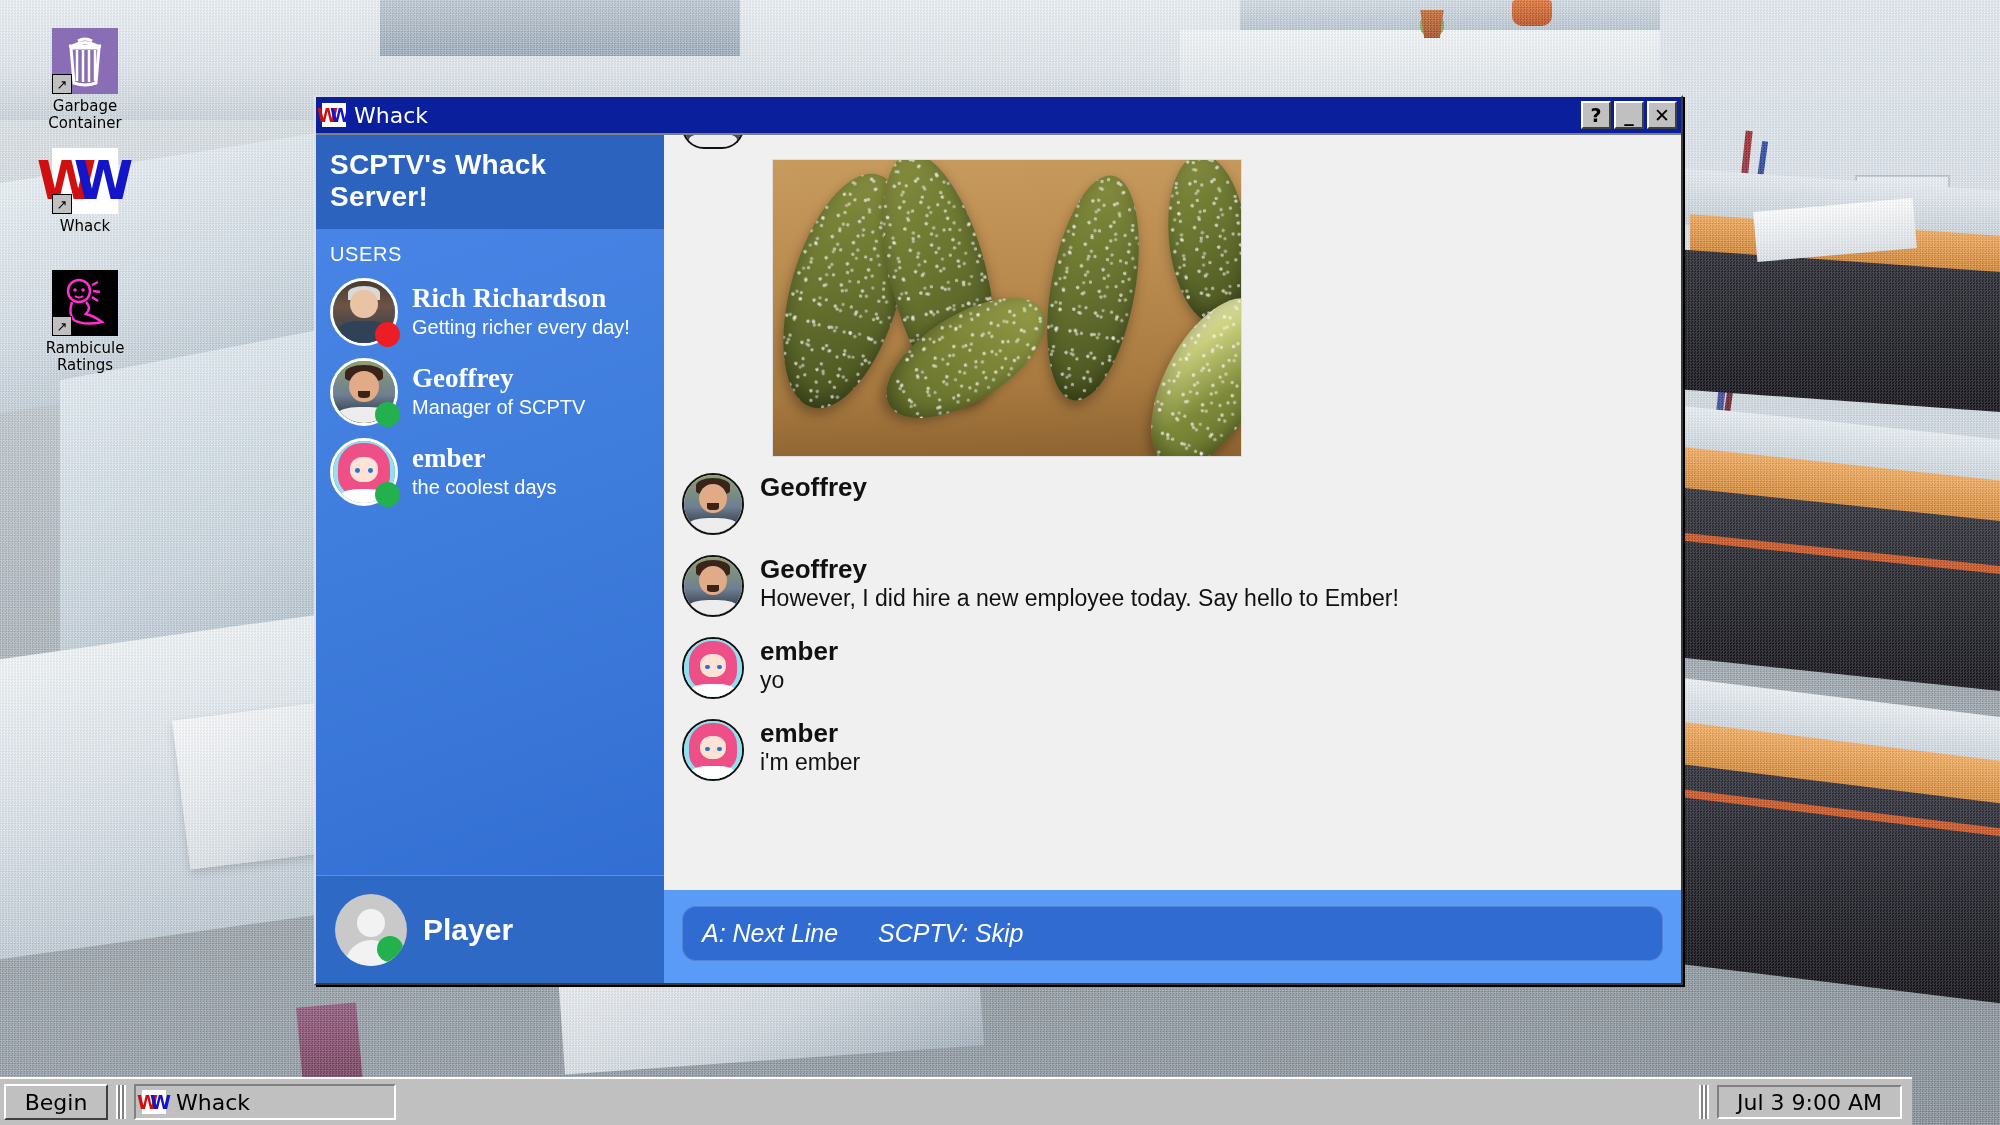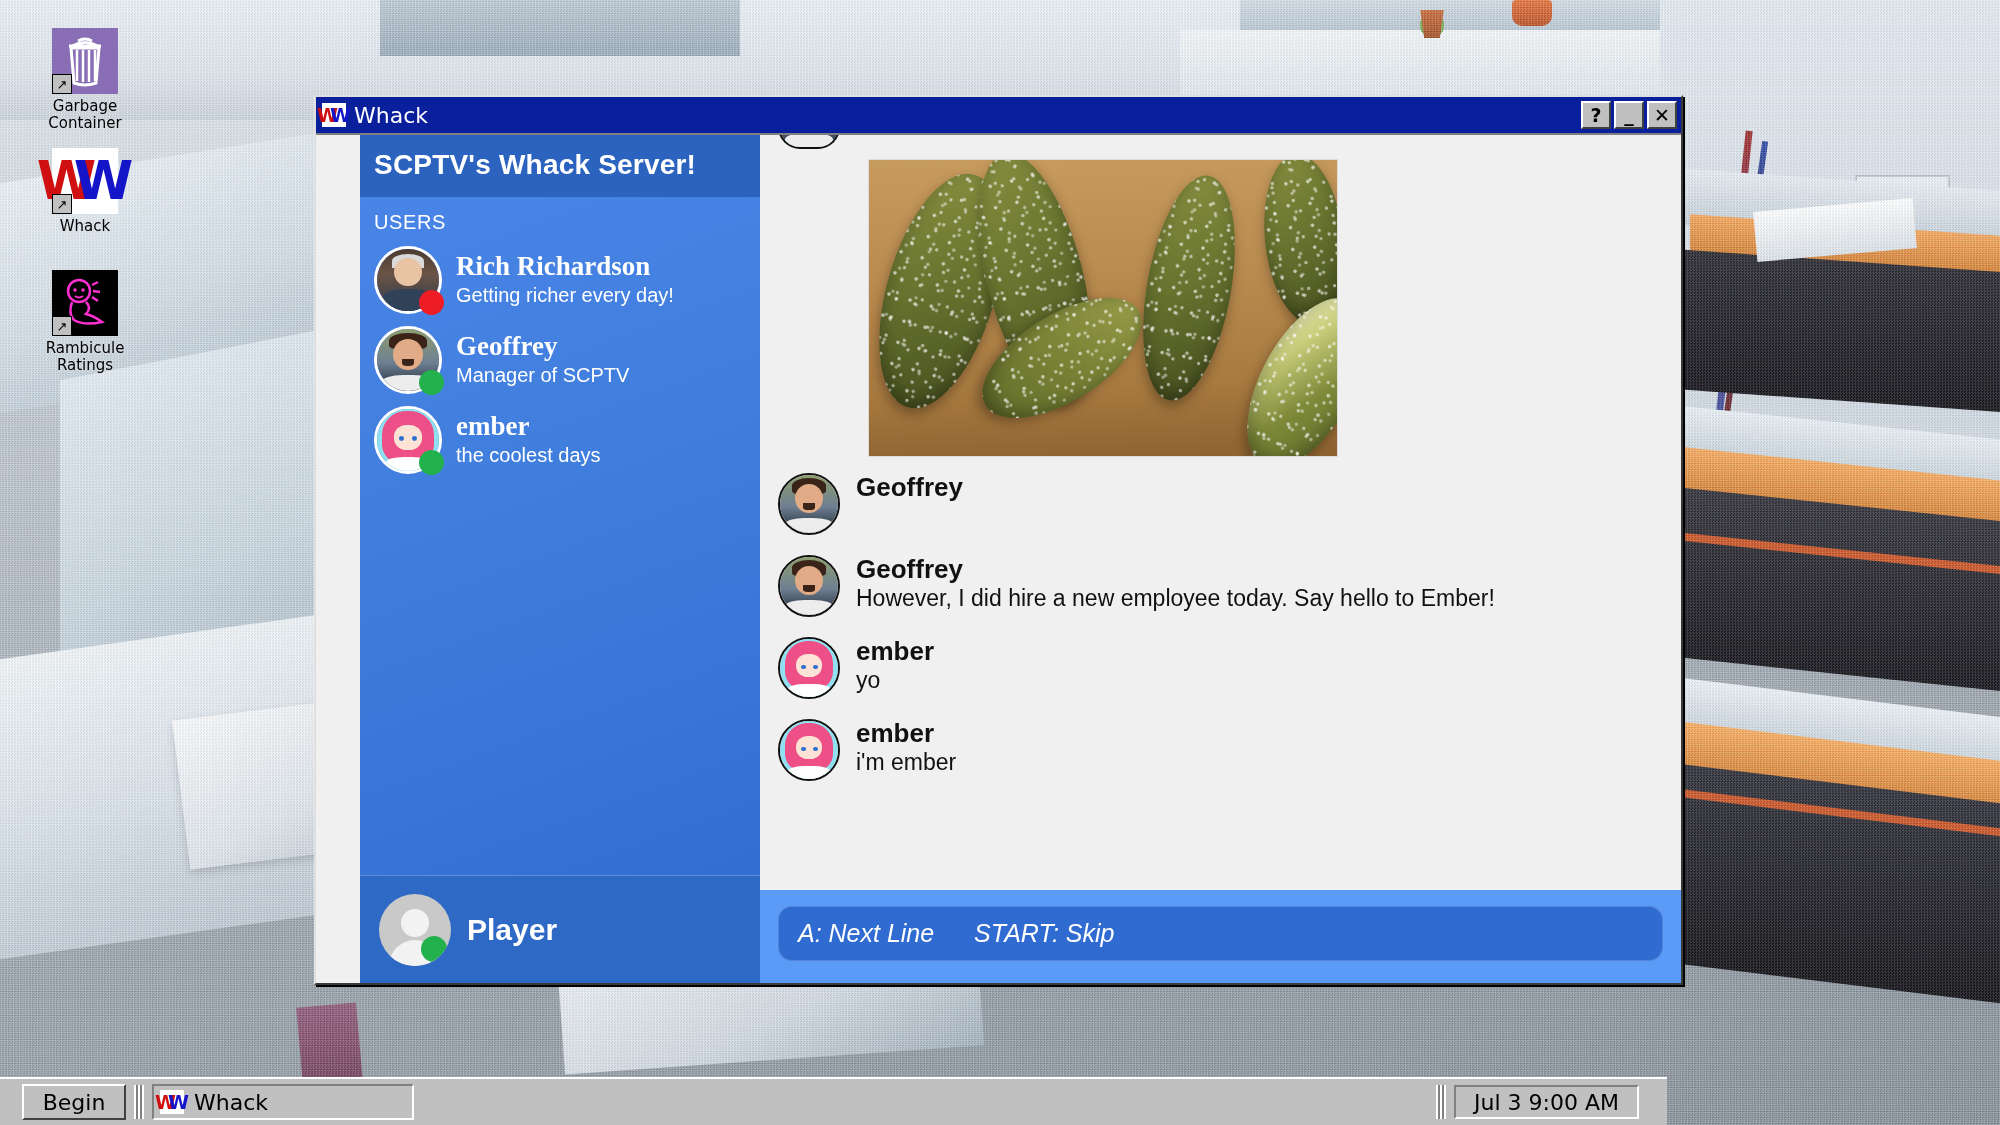--- a/index.html
+++ b/index.html
@@ -212,26 +212,25 @@
   #client {
     flex: 1;
     display: flex;
     background: #f0f0f0;
     border-top: 2px solid #808080;
     overflow: hidden;
   }
 
   
   #sidebar {
-    width: 400px;
+    width: 348px;
     flex: none;
     background: linear-gradient(160deg,#4a86e8 0%, #3f7ddc 45%, #2f6bd0 100%);
     display: flex;
     flex-direction: column;
-    margin-left: 44px;
   }
   #server-header {
     background: #2b63bf;
     color: #fff;
     font-size: 28px;
     font-weight: bold;
     padding: 14px 14px 16px;
     letter-spacing: .2px;
   }
   #users-label {
@@ -415,27 +414,27 @@
     font-size: 25px;
     font-style: italic;
     box-shadow: inset 0 0 0 1px rgba(255,255,255,.18);
   }
   #hint-bar .sep { display: inline-block; width: 26px; }
 
   
   #taskbar {
     position: absolute;
     left: 0; bottom: 0;
-    width: 1667px;
+    width: 1912px;
     height: 48px;
     background: #c0c0c0;
     border-top: 2px solid #fff;
     display: flex;
     align-items: center;
-    padding: 0 22px;
+    padding: 0 4px;
   }
   #begin-btn {
     height: 36px;
     min-width: 104px;
     background: #c0c0c0;
     border-top: 2px solid #fff;
     border-left: 2px solid #fff;
     border-right: 2px solid #404040;
     border-bottom: 2px solid #404040;
     font-size: 22px;
@@ -759,21 +758,21 @@
               <div class="m-text">i'm ember</div>
             </div>
           </div>
 
         </div>
 
         <div id="hint-bar-wrap">
           <div id="hint-bar">
             <span>A: Next Line</span>
             <span class="sep"></span>
-            <span>START: Skip</span>
+            <span>SCPTV: Skip</span>
           </div>
         </div>
 
       </div>
     </div>
   </div>
 
   <div id="taskbar">
     <div id="begin-btn">Begin</div>
     <div class="grip"></div>

